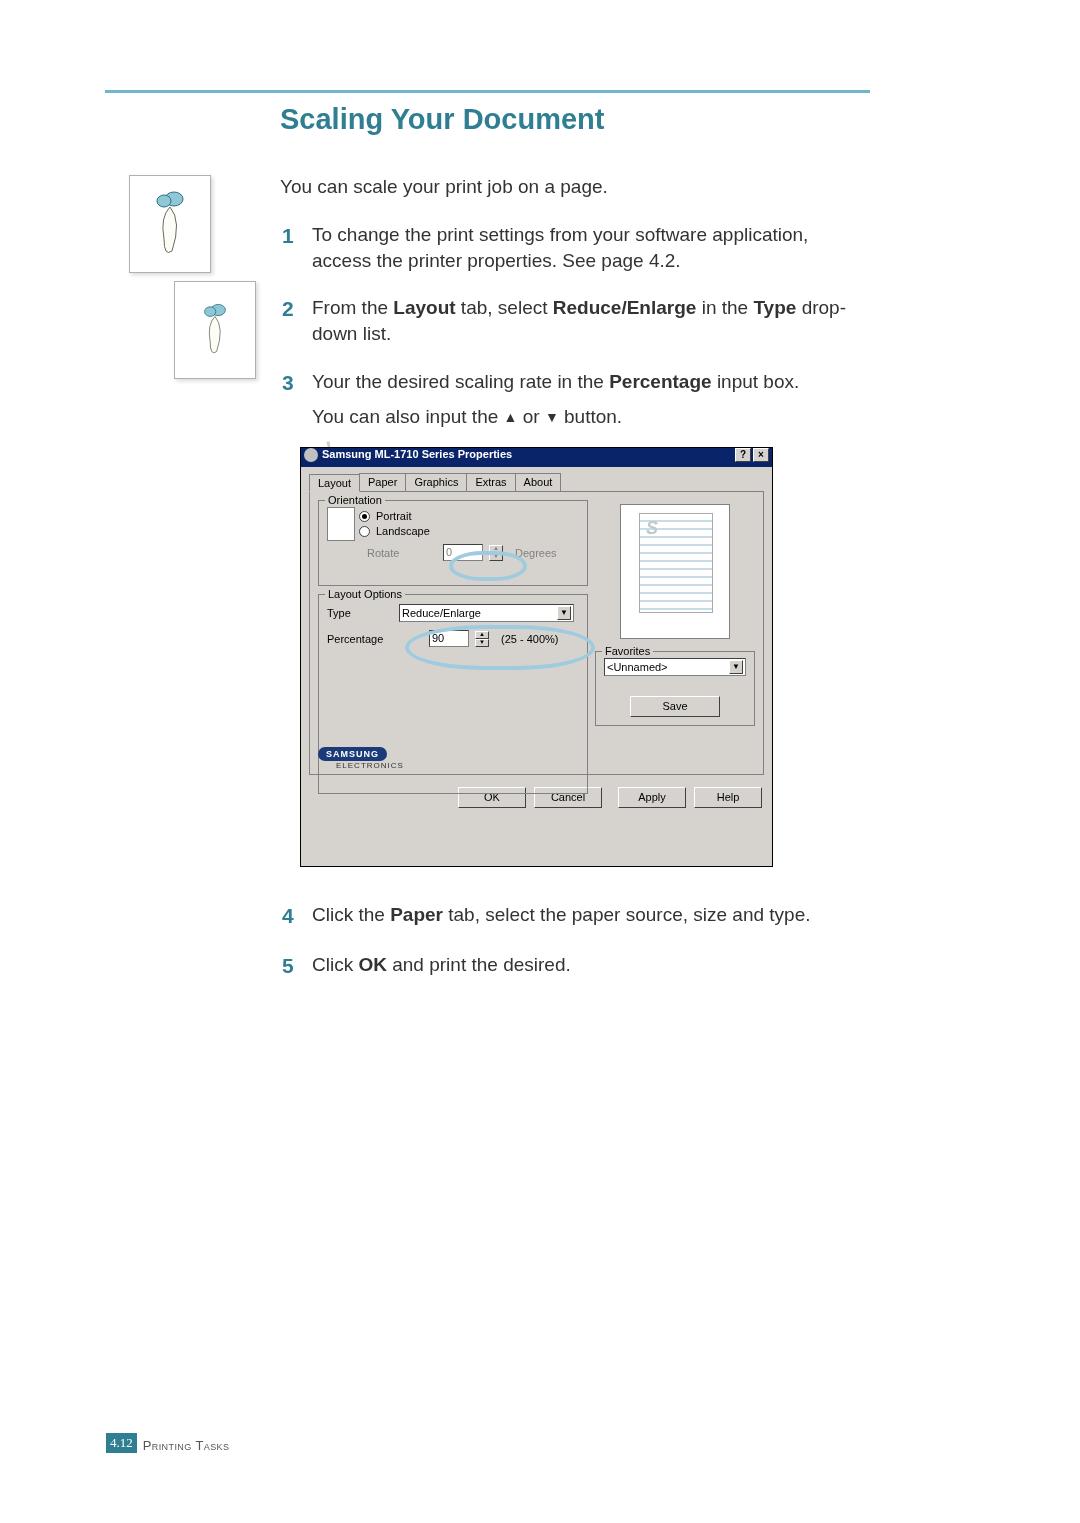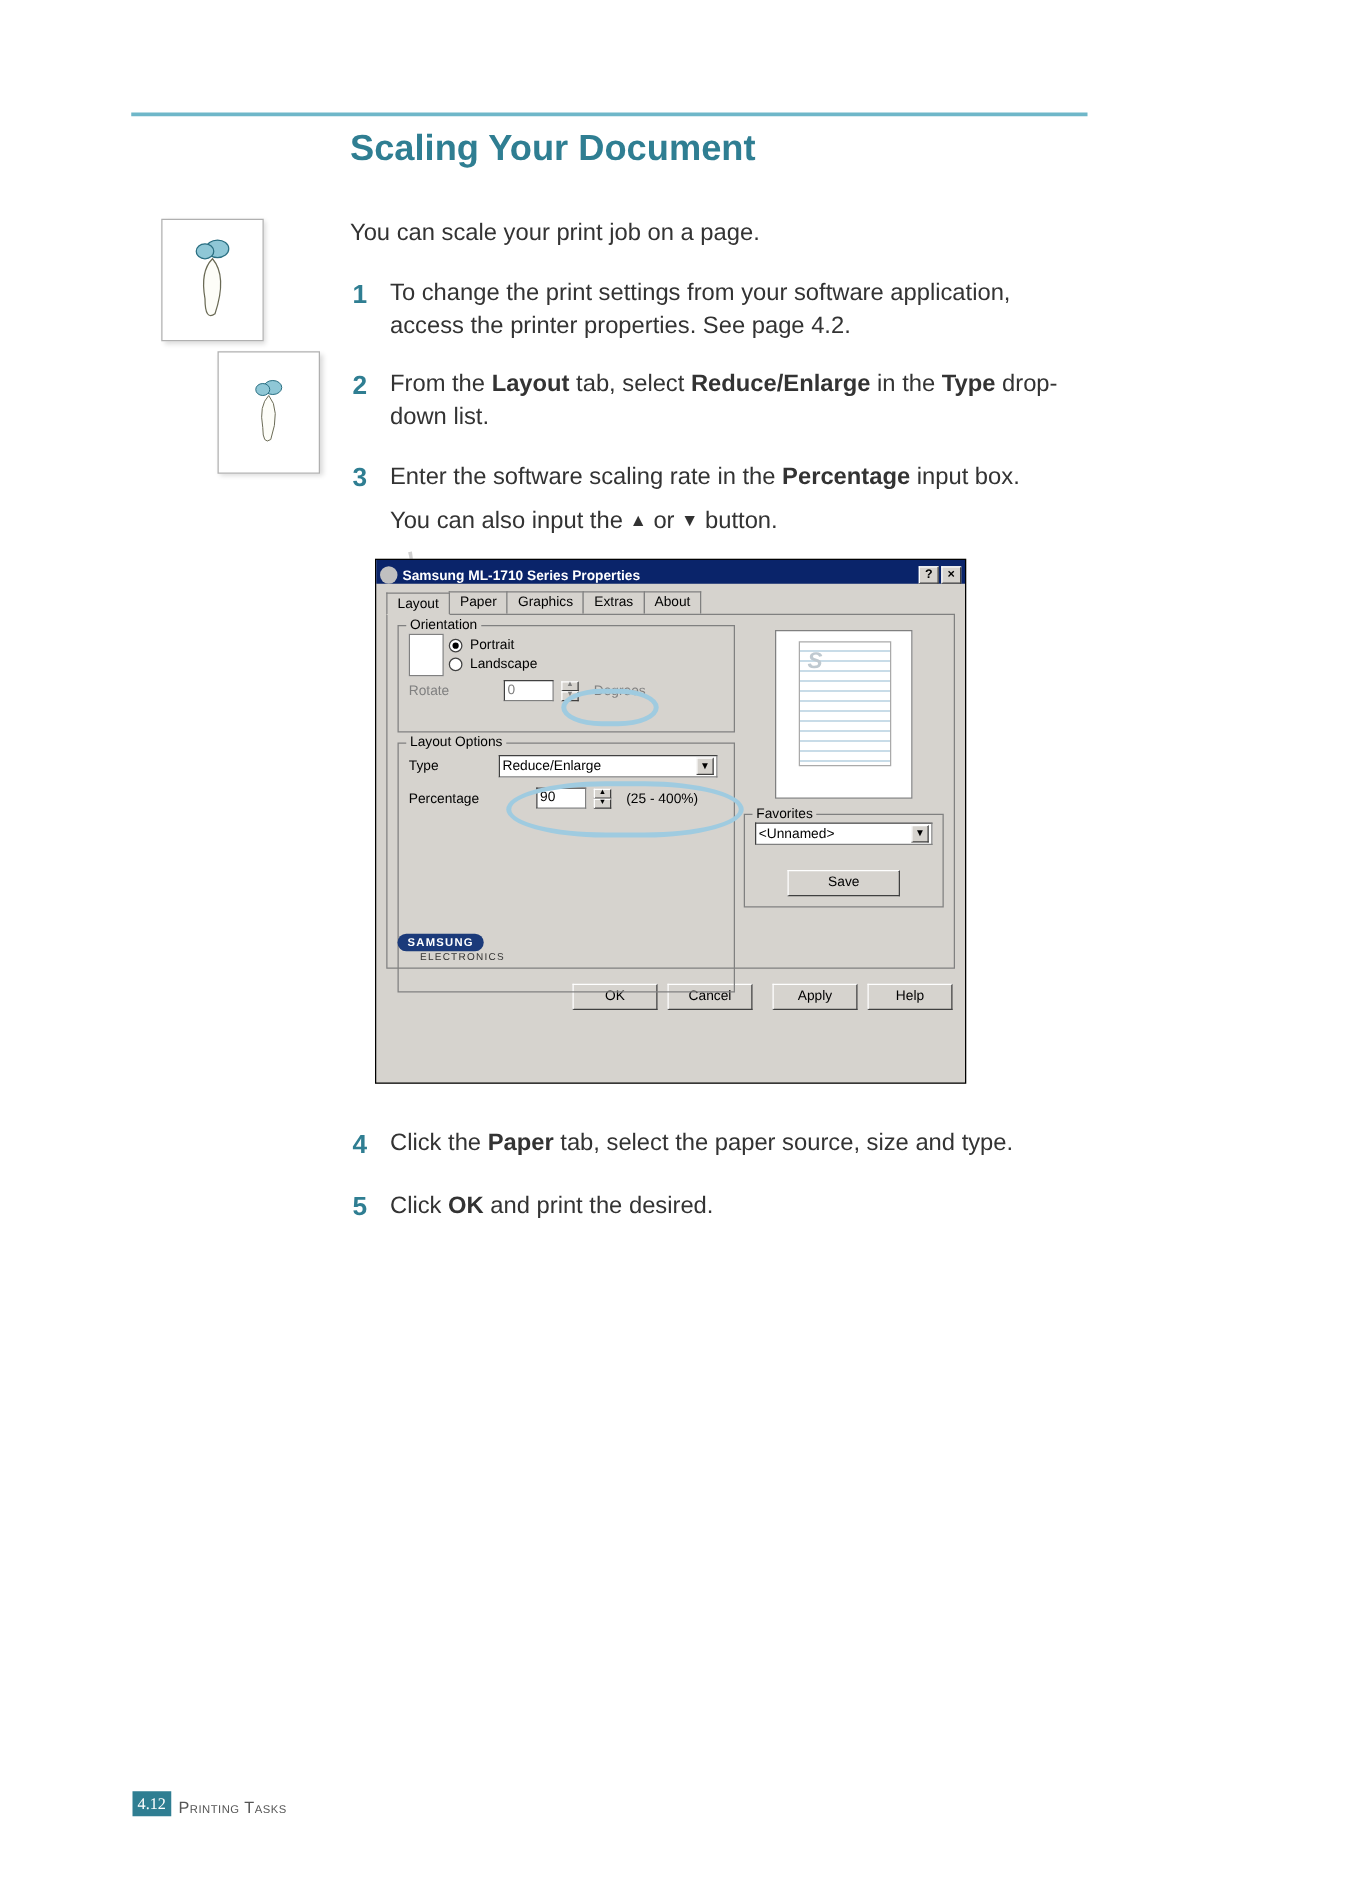--- a/index.html
+++ b/index.html
@@ -84,21 +84,21 @@
     font-family: Tahoma, sans-serif;
     font-size: 11px;
     color: #000;
   }
   .dlg-title {
     background: linear-gradient(#0a246a,#a6caf0);
     background: #0a246a;
     color: #fff;
     height: 19px;
     display: flex;
-    align-items: flex-end;
+    align-items: flex-start;
     padding: 0 3px;
     font-weight: bold;
     font-size: 11px;
   }
   .dlg-title-icon { width:14px; height:14px; background:#c0c0c0; border-radius:50%; margin-right:4px; display:inline-block;}
   .dlg-title-txt { flex:1; }
   .dlg-title-btns { display:flex; gap:2px; }
   .dlg-title-btn { width:16px; height:14px; background:#d6d3ce; border:1px solid #fff; border-right-color:#404040; border-bottom-color:#404040; font-size:10px; line-height:11px; text-align:center; font-weight:bold; color:#000;}
   .dlg-tabs { display:flex; padding: 6px 8px 0 8px; }
   .dlg-tab { border:1px solid #808080; border-bottom:none; background:#d6d3ce; padding:2px 8px; font-size:11px; margin-right:-1px; position:relative;}
@@ -186,21 +186,21 @@
   </div>
   <div class="step">
     <span class="step-num">2</span>
     <span class="step-text">
       <span>From the </span><b>Layout</b><span> tab, select </span><b>Reduce/Enlarge</b><span> in the </span><b>Type</b><span> drop-down list.</span>
     </span>
   </div>
   <div class="step">
     <span class="step-num">3</span>
     <span class="step-text">
-      <span>Enter the software scaling rate in the </span><b>Percentage</b><span> input box.</span>
+      <span>Your the desired scaling rate in the </span><b>Percentage</b><span> input box.</span>
       <div class="step-sub" style="margin-left:0;">
         <span>You can also input the </span><span class="tri">▲</span><span> or </span><span class="tri">▼</span><span> button.</span>
       </div>
     </span>
   </div>
 </div>
 
 <div class="dlg">
   <div class="dlg-title">
     <span class="dlg-title-icon"></span>
@@ -227,21 +227,21 @@
             <div class="row">
                 <span class="radio sel"></span>
                 <span>Portrait</span>
               </div>
             <div class="row">
                 <span class="radio"></span>
                 <span>Landscape</span>
               </div>
           </div>
         </div>
-        <div class="row" style="color:#808080;">
+        <div class="row" style="margin-left:40px; color:#808080;">
           <span style="width:70px;">Rotate</span>
           <span class="spin-input" style="color:#808080;">0</span>
           <span class="spin-btns">
               <span class="spin-btn">▲</span>
               <span class="spin-btn">▼</span>
             </span>
           <span style="margin-left:6px;">Degrees</span>
         </div>
         <div class="highlight-oval" style="top:50px; left:130px; width:78px; height:30px;"></div>
       </div>

